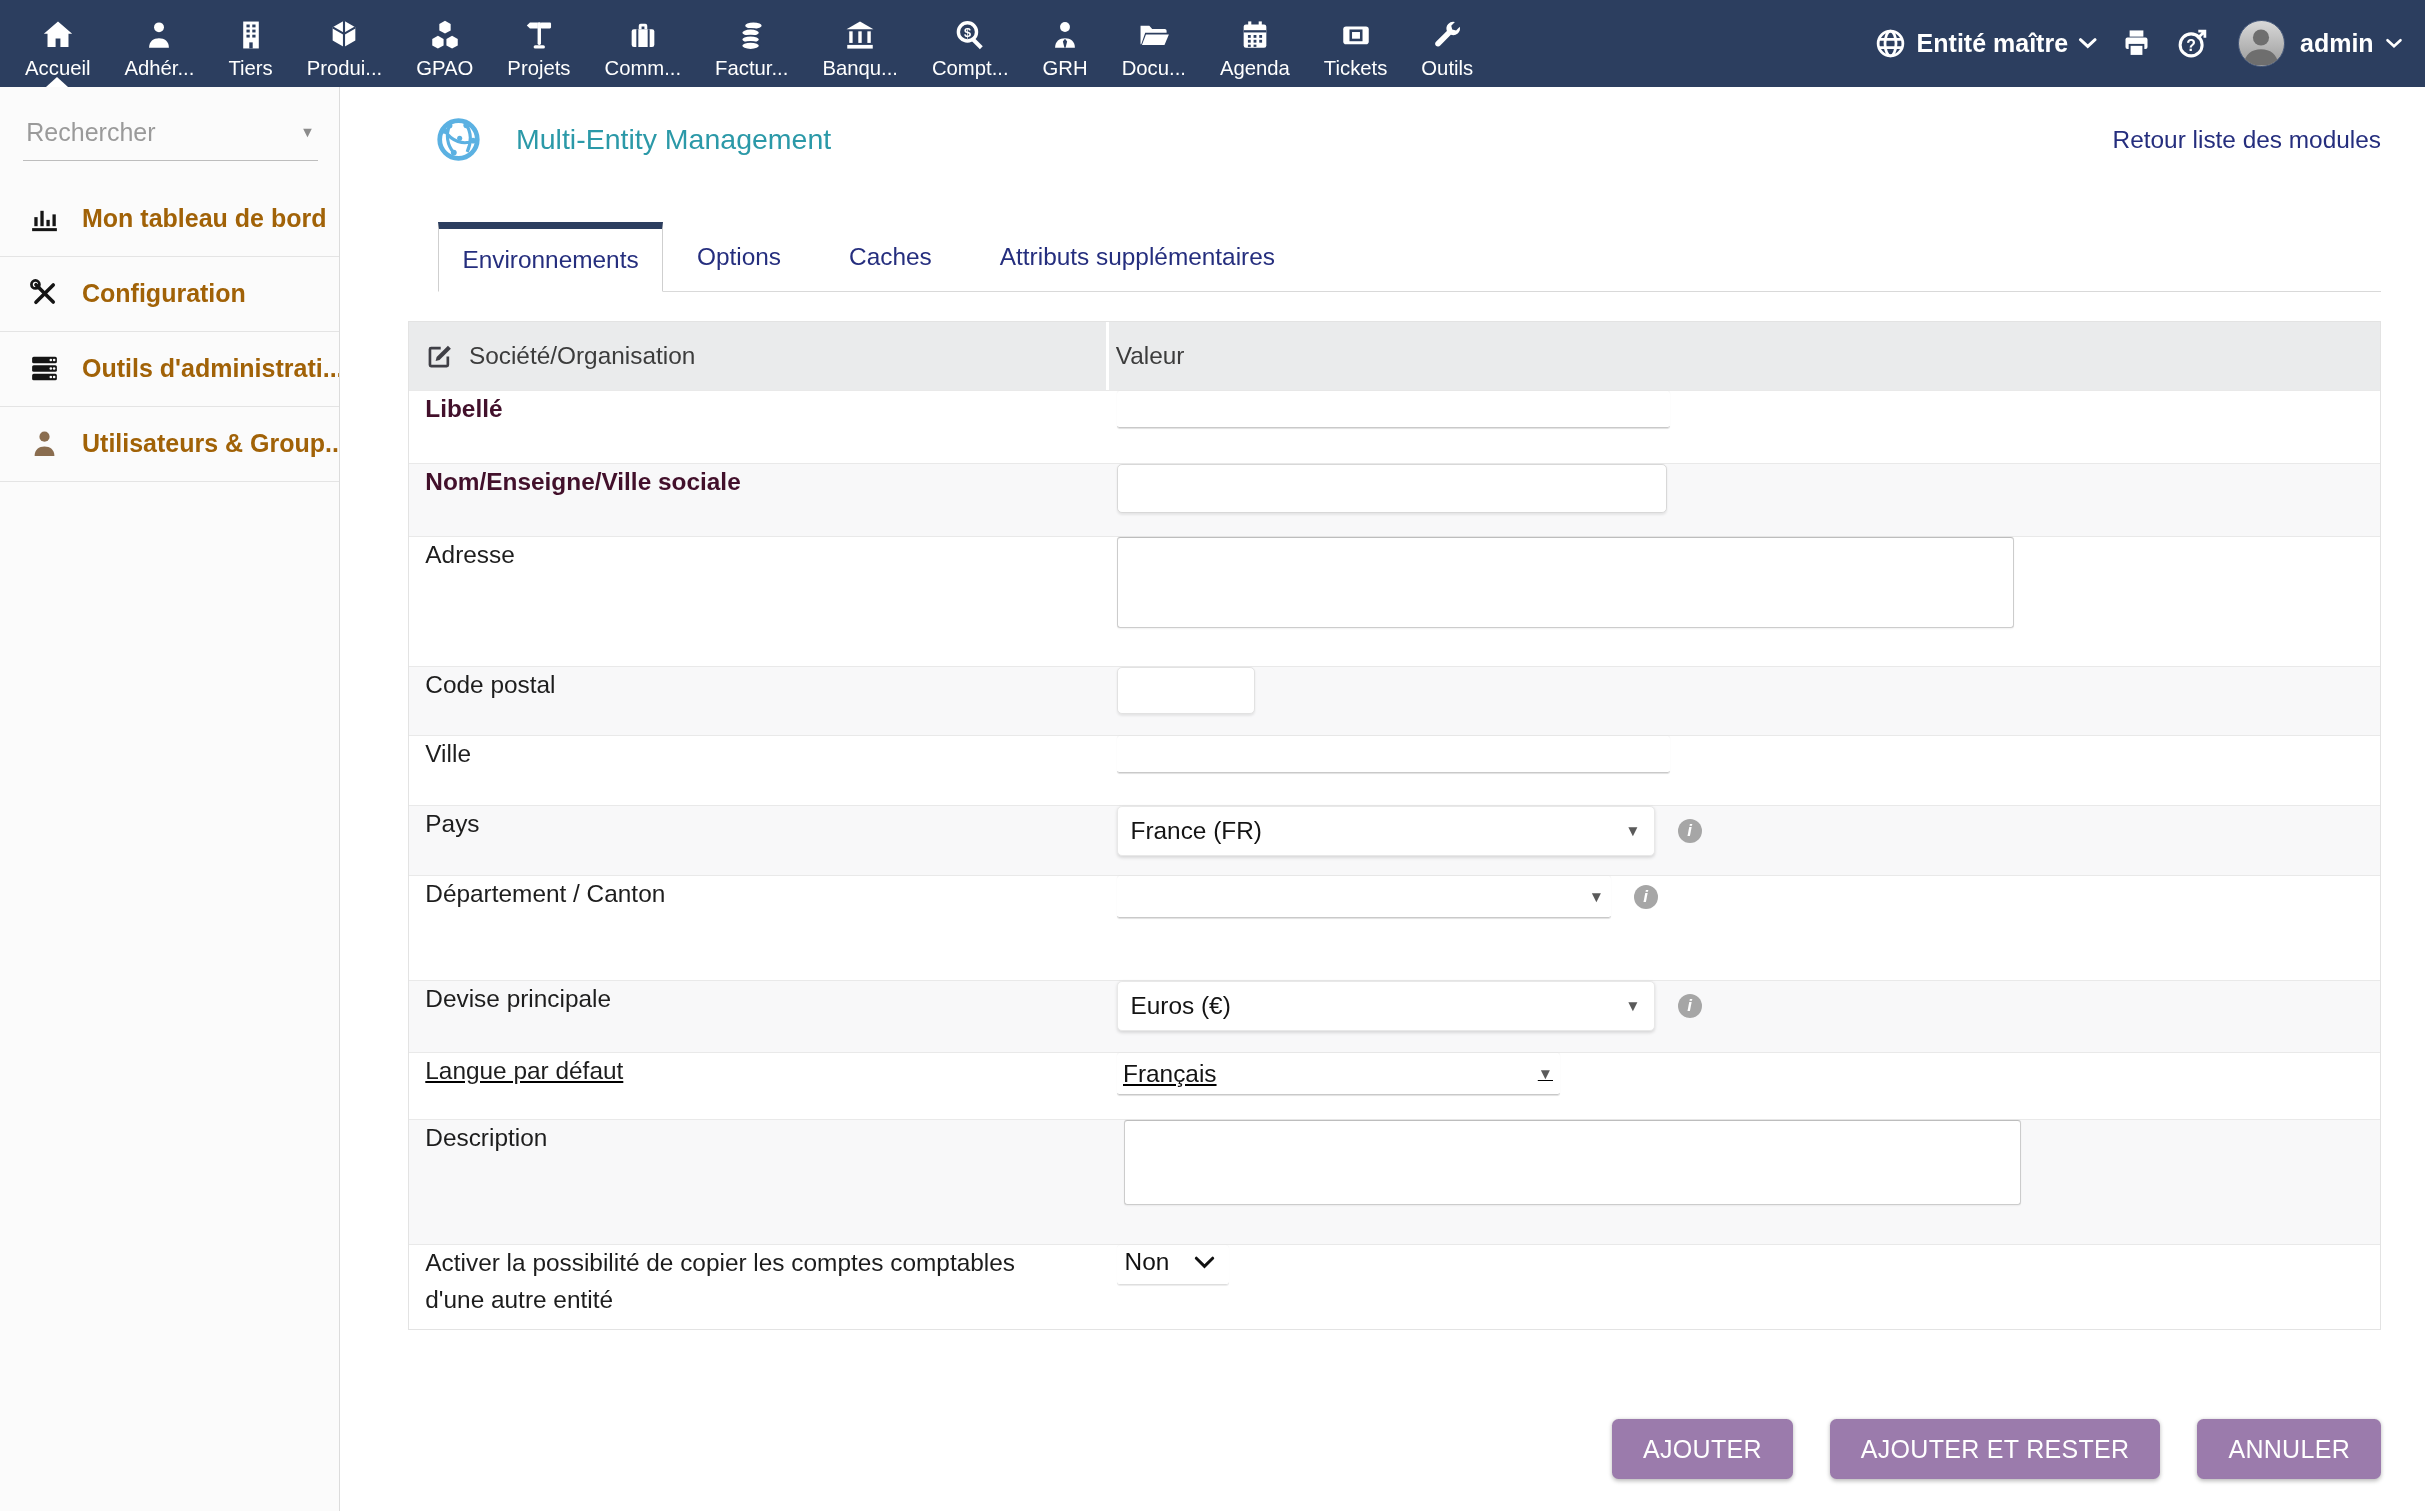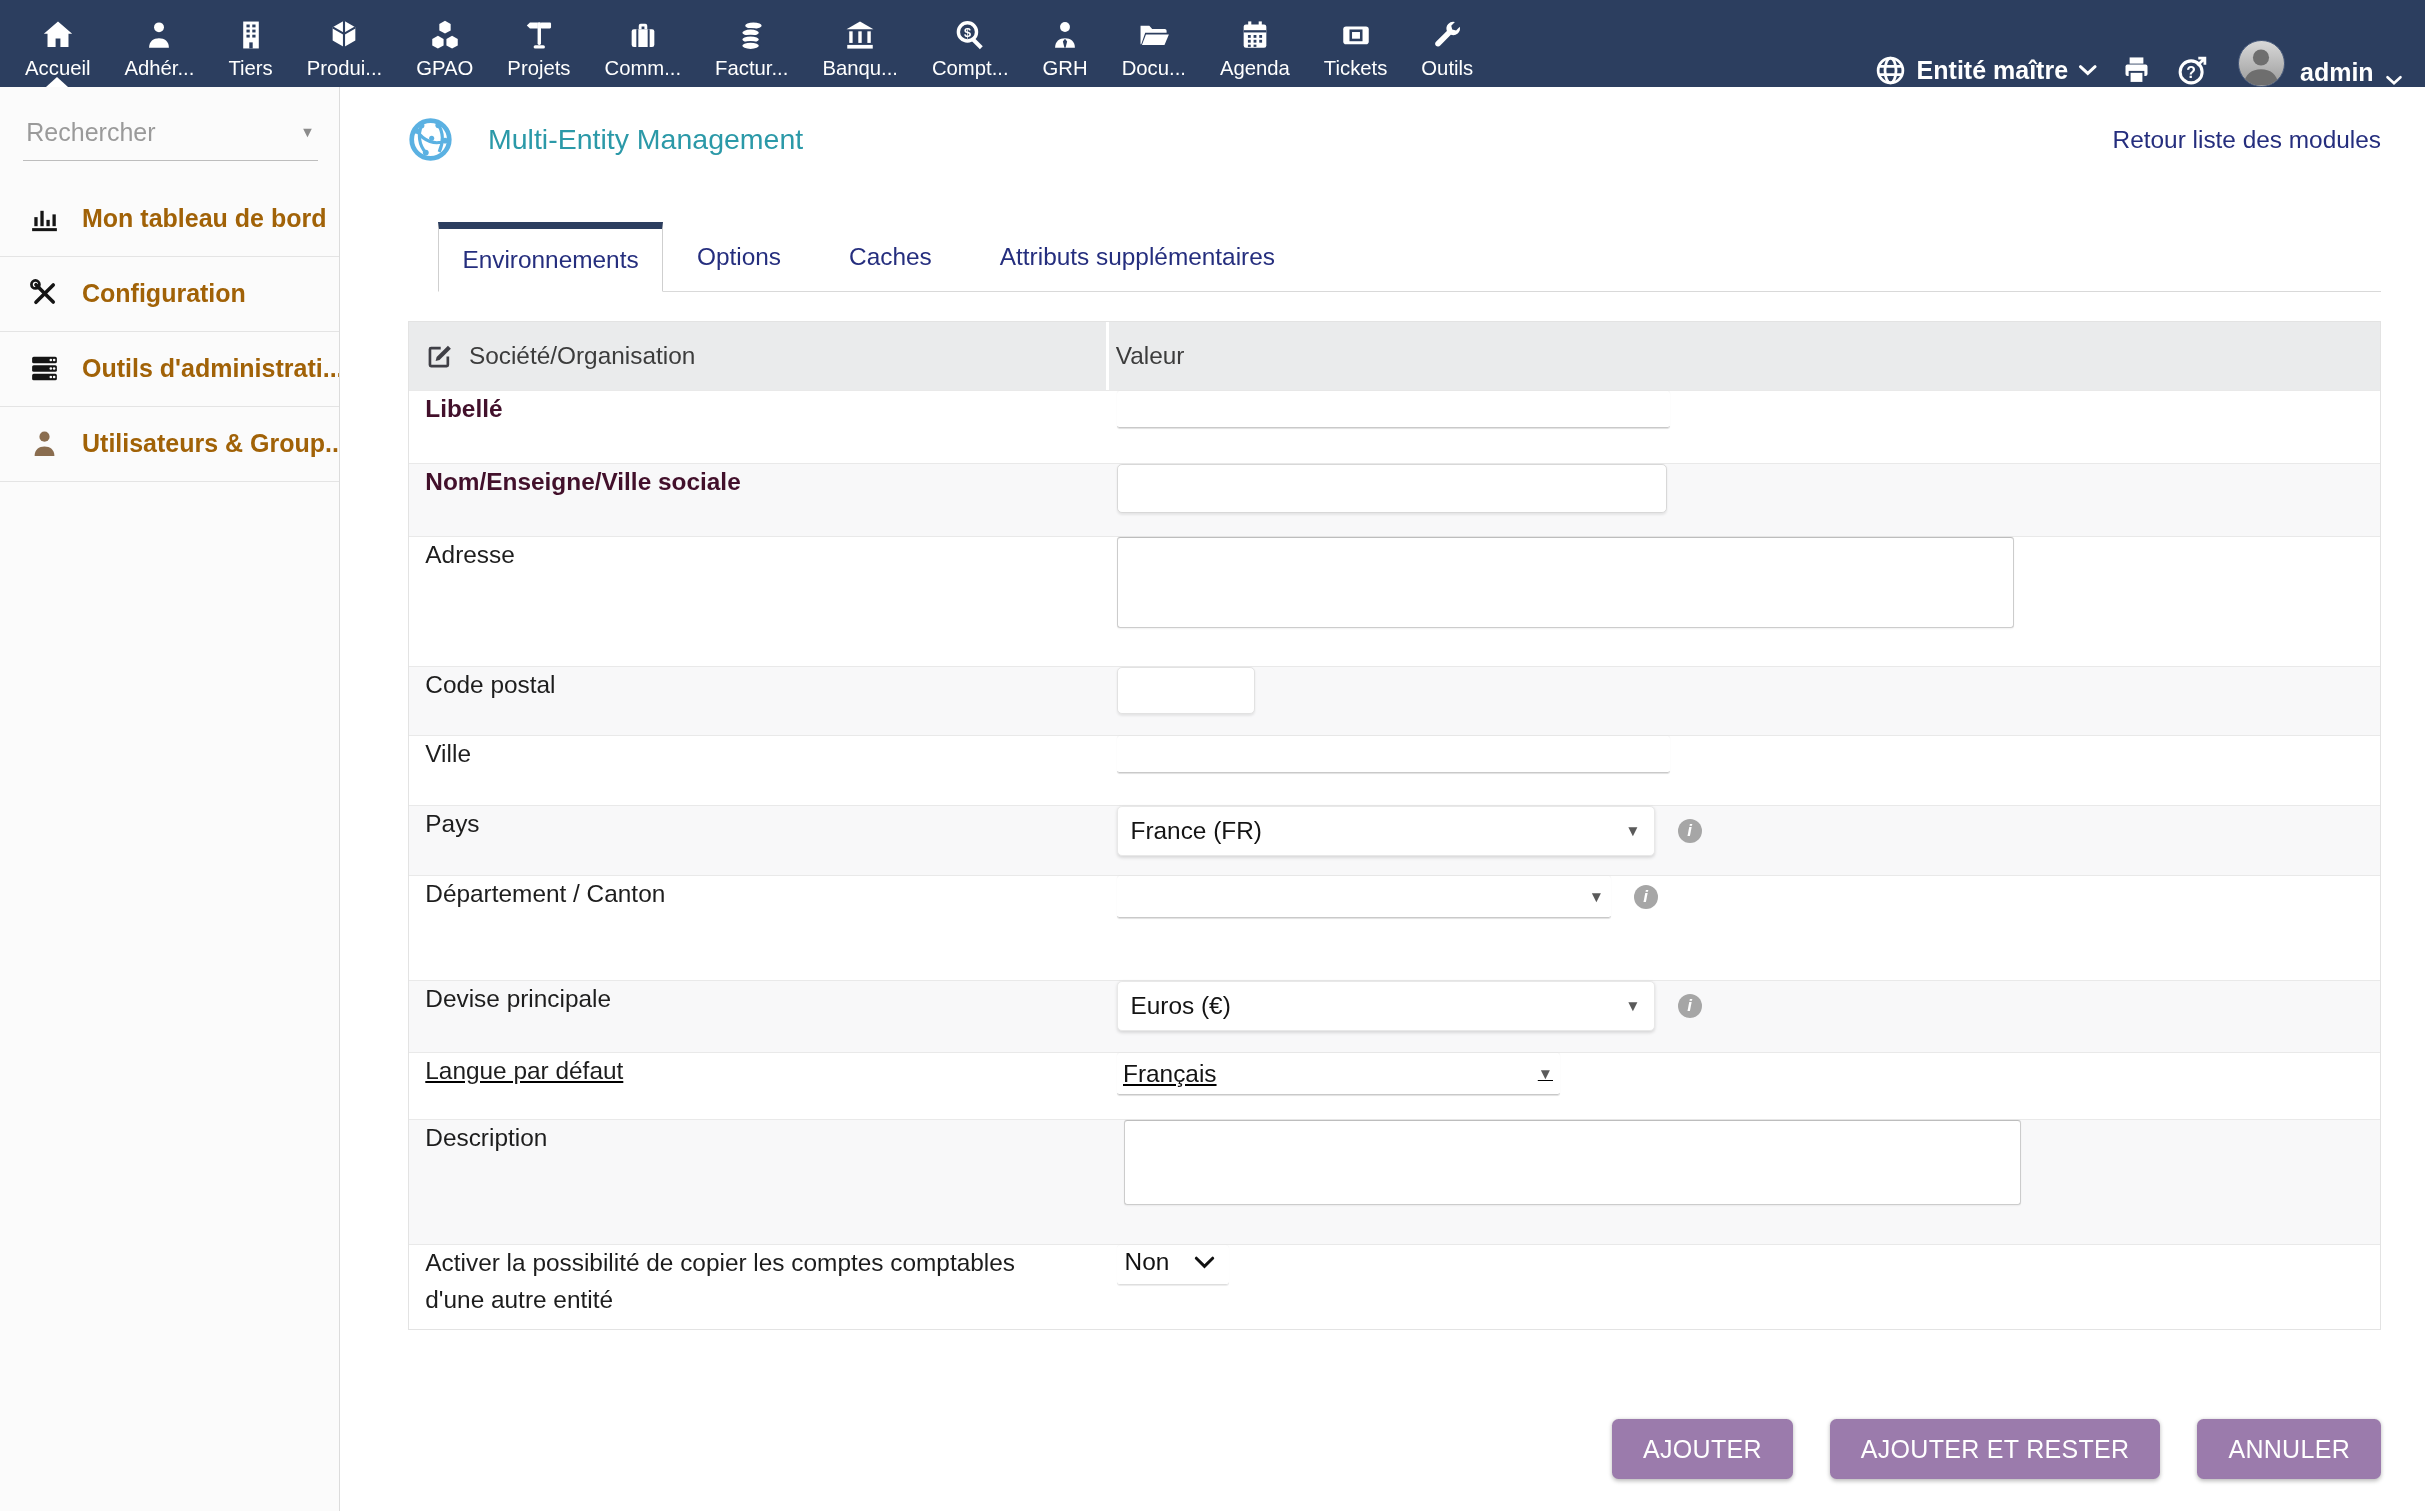--- a/index.html
+++ b/index.html
@@ -10,21 +10,21 @@
   .navbar { position:absolute; left:0; top:0; width:2426px; height:87px;
             background:#2c3e5f; display:flex; align-items:stretch; }
   .nav-items { display:flex; align-items:stretch; padding-left:8.1px; }
   .nav-item { position:relative; display:flex; flex-direction:column; align-items:center;
               justify-content:flex-end; padding:8.1px 17px 7.3px; cursor:pointer; }
   .nav-item .nicon { width:34px; height:34px; margin-bottom:4.9px; }
   .nav-item .nlabel { color:#fff; font-size:20.3px; white-space:nowrap; }
   .active-notch { position:absolute; bottom:0; left:50%; margin-left:-11.4px; width:0; height:0;
                   border-left:11.4px solid transparent; border-right:11.4px solid transparent;
                   border-bottom:10.6px solid #ffffff; }
-  .nav-right { margin-left:auto; display:flex; align-items:flex-end; padding-right:23px; gap:11.4px; }
+  .nav-right { margin-left:auto; display:flex; align-items:center; padding-right:23px; gap:11.4px; }
   .entity-switcher { display:flex; align-items:center; gap:9.8px; cursor:pointer; }
   .entity-label { color:#fff; font-weight:bold; font-size:25px; white-space:nowrap; }
   .nav-tool { width:33px; height:33px; margin-left:11.4px; cursor:pointer; }
   .avatar-wrap { width:47px; height:47px; border-radius:50%; overflow:hidden; margin-left:18px;
                  border:1.6px solid #4a5c7d; background:linear-gradient(#d9d9d9,#9a9a9a); }
   .admin-name { color:#fff; font-weight:bold; font-size:25px; margin-left:3.3px; }
 
   
   .sidebar { position:absolute; left:0; top:87px; width:340px; bottom:0;
              background:#fbfbfb; border-right:0.8px solid #dcdcdc; }
@@ -34,21 +34,21 @@
   .search-caret { color:#8c8c8c; font-size:14.6px; }
   .side-menu { margin-top:21px; }
   .side-item { display:flex; align-items:center; height:75px; padding-left:28px;
                border-bottom:0.8px solid #e4e4e4; cursor:pointer; background:transparent; }
   .side-item .sicon { width:33px; height:33px; margin-right:21px; flex:none; }
   .side-item .slabel { font-size:25px; font-weight:bold; color:#a16207; white-space:nowrap;
                        overflow:hidden; }
 
   
   .main { position:absolute; left:341px; top:87px; right:0; bottom:0; background:#fff; }
-  .module-header { display:flex; align-items:center; padding:29px 44px 0 66px; }
+  .module-header { display:flex; align-items:center; padding:29px 44px 0 66px;margin-left:28px; }
   .module-logo { width:47px; height:47px; flex:none; }
   .module-title { font-size:28.5px; color:#2b99a8; margin-left:34px; }
   .back-link { margin-left:auto; font-size:24.4px; color:#252e7e; text-decoration:none;
                cursor:pointer; white-space:nowrap; }
 
   
   .tabs { display:flex; align-items:stretch; margin:59px 44px 0 97px; height:70px;
           border-bottom:0.8px solid #d9d9d9; }
   .tab { display:flex; align-items:center; justify-content:center; font-size:24.4px;
          color:#252e7e; padding:0 34px; cursor:pointer; white-space:nowrap; }

